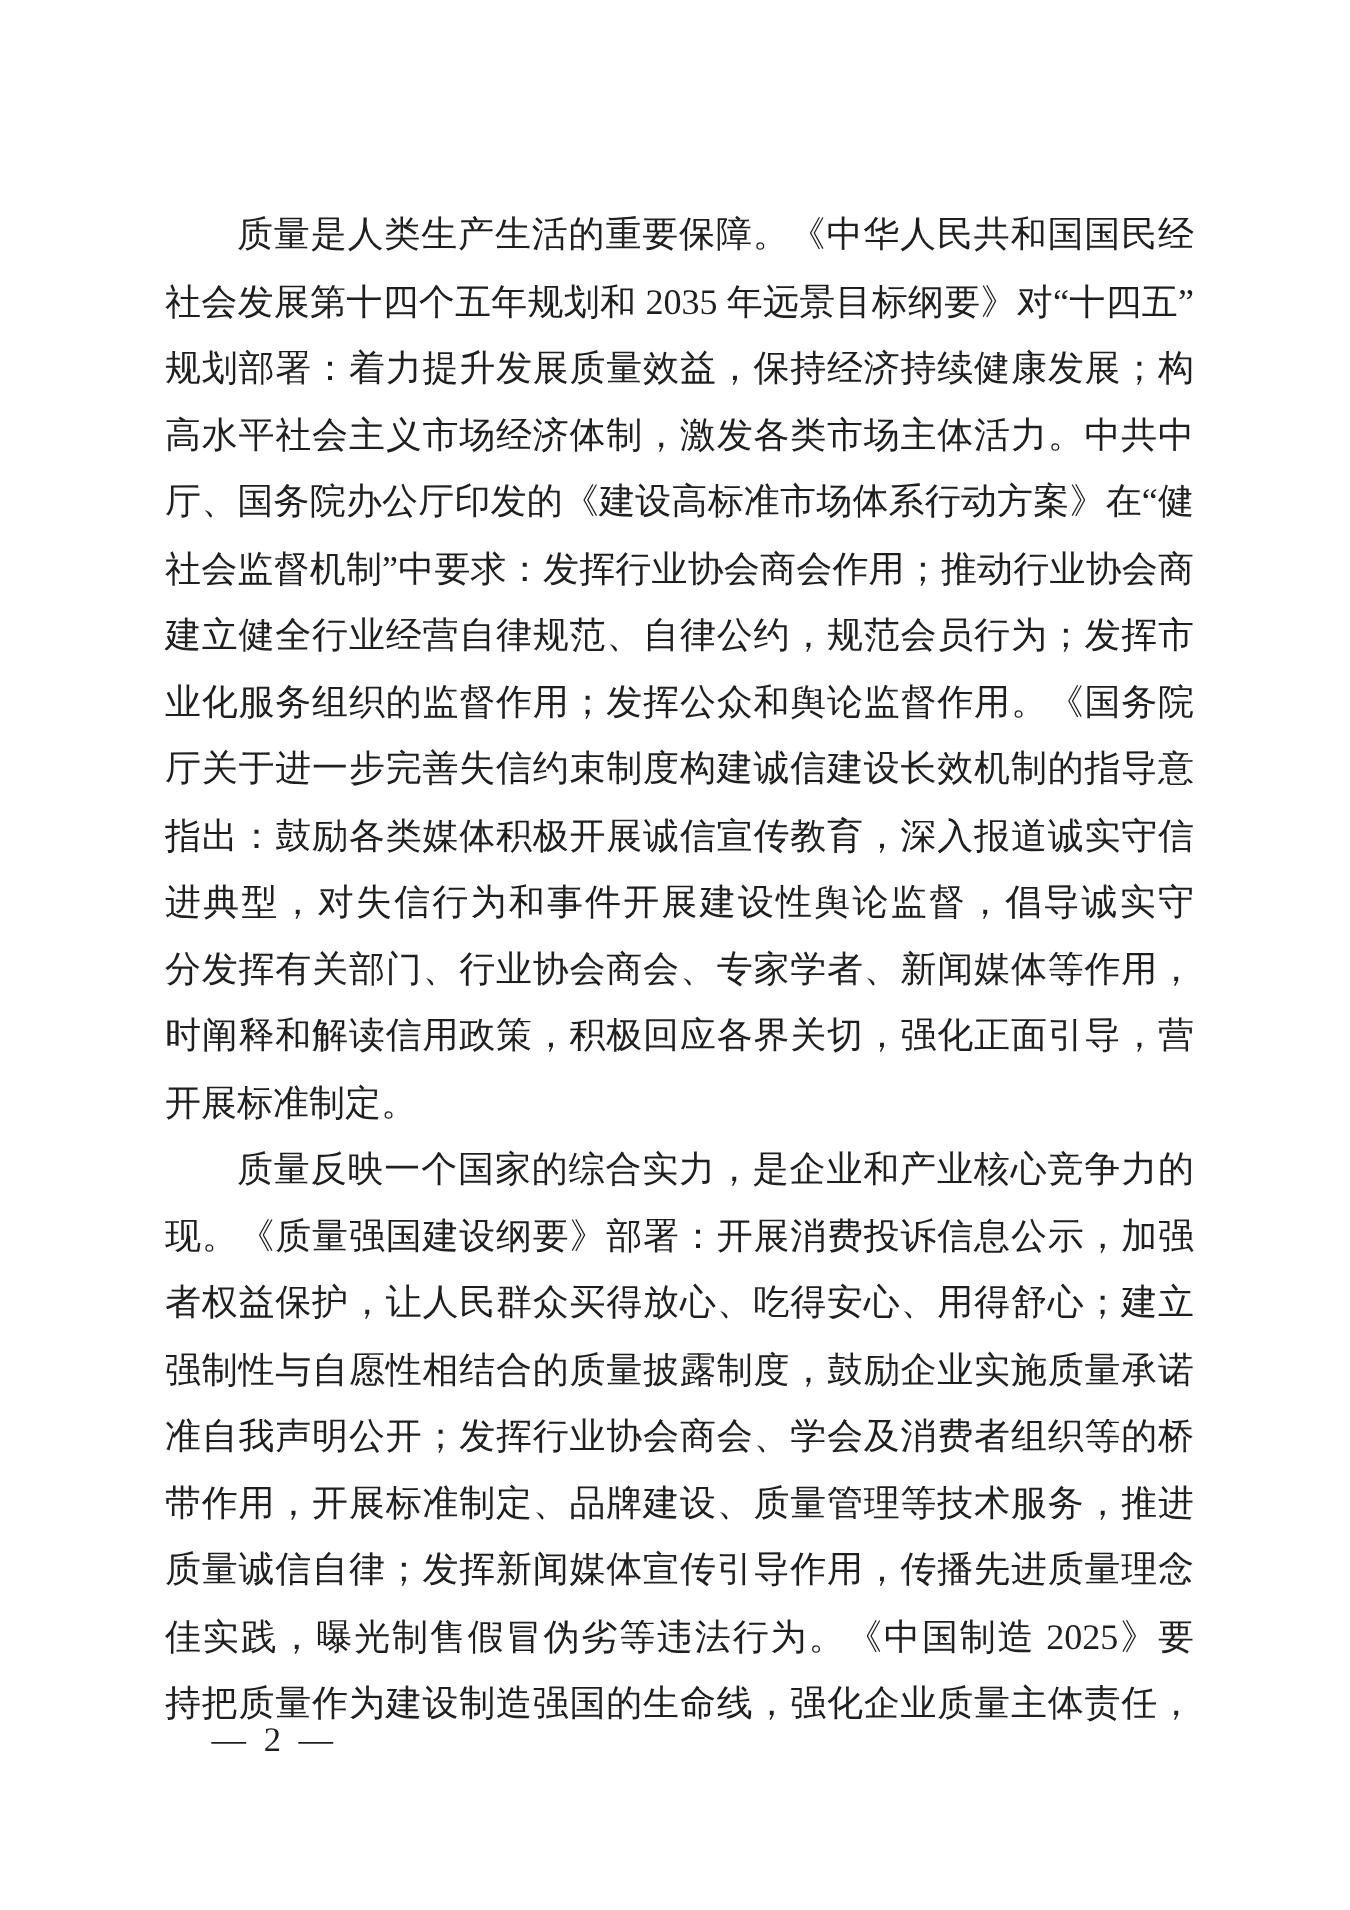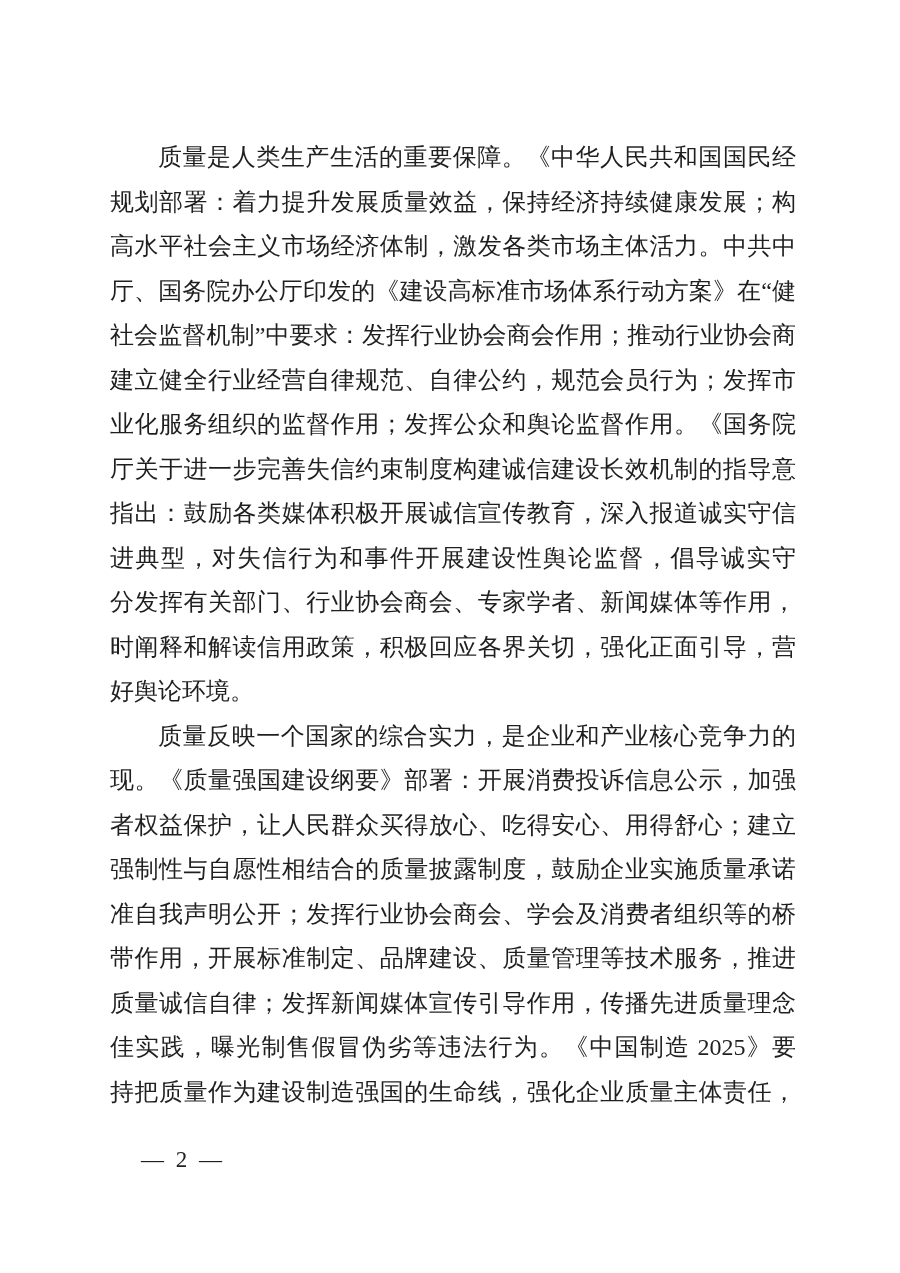--- a/index.html
+++ b/index.html
@@ -61,32 +61,33 @@
   }
 </style>
 </head>
 <body style="background: rgb(255, 255, 255); color: rgb(31, 31, 31);">
 
 <div class="page">
   <div class="content">
 
   <div class="paragraph">
         <div class="line first-line">质量是人类生产生活的重要保障。《中华人民共和国国民经济和</div>
+        <div class="line">社会发展第十四个五年规划和 2035 年远景目标纲要》对“十四五”</div>
         <div class="line">规划部署：着力提升发展质量效益，保持经济持续健康发展；构建</div>
         <div class="line">高水平社会主义市场经济体制，激发各类市场主体活力。中共中央办公</div>
         <div class="line">厅、国务院办公厅印发的《建设高标准市场体系行动方案》在“健全</div>
         <div class="line">社会监督机制”中要求：发挥行业协会商会作用；推动行业协会商会</div>
         <div class="line">建立健全行业经营自律规范、自律公约，规范会员行为；发挥市场专</div>
         <div class="line">业化服务组织的监督作用；发挥公众和舆论监督作用。《国务院办公</div>
         <div class="line">厅关于进一步完善失信约束制度构建诚信建设长效机制的指导意见》</div>
         <div class="line">指出：鼓励各类媒体积极开展诚信宣传教育，深入报道诚实守信的先</div>
         <div class="line">进典型，对失信行为和事件开展建设性舆论监督，倡导诚实守信；充</div>
         <div class="line">分发挥有关部门、行业协会商会、专家学者、新闻媒体等作用，及</div>
         <div class="line">时阐释和解读信用政策，积极回应各界关切，强化正面引导，营造良</div>
-        <div class="line para-end">好舆论环境。</div>
+        <div class="line para-end">开展标准制定。</div>
       </div>
       <div class="paragraph">
         <div class="line first-line">质量反映一个国家的综合实力，是企业和产业核心竞争力的体</div>
         <div class="line">现。《质量强国建设纲要》部署：开展消费投诉信息公示，加强消费</div>
         <div class="line">者权益保护，让人民群众买得放心、吃得安心、用得舒心；建立健全</div>
         <div class="line">强制性与自愿性相结合的质量披露制度，鼓励企业实施质量承诺和标</div>
         <div class="line">准自我声明公开；发挥行业协会商会、学会及消费者组织等的桥梁纽</div>
         <div class="line">带作用，开展标准制定、品牌建设、质量管理等技术服务，推进行业</div>
         <div class="line">质量诚信自律；发挥新闻媒体宣传引导作用，传播先进质量理念和最</div>
         <div class="line">佳实践，曝光制售假冒伪劣等违法行为。《中国制造 2025》要求：坚</div>

